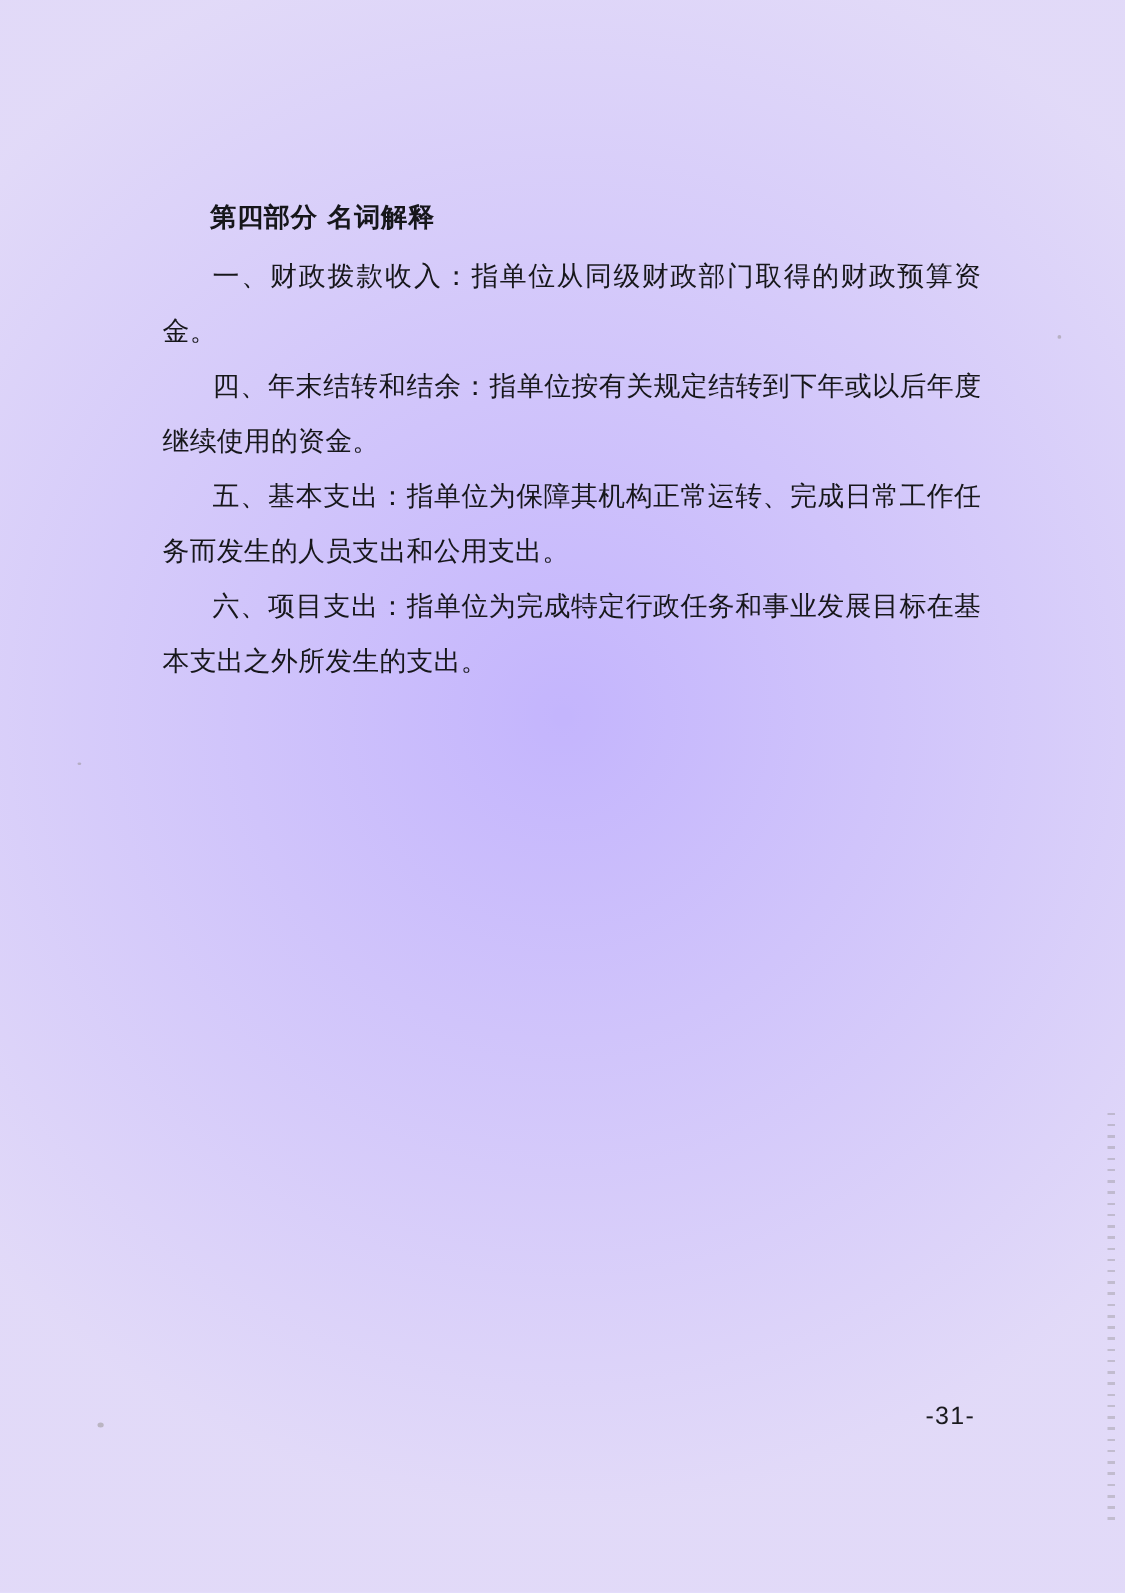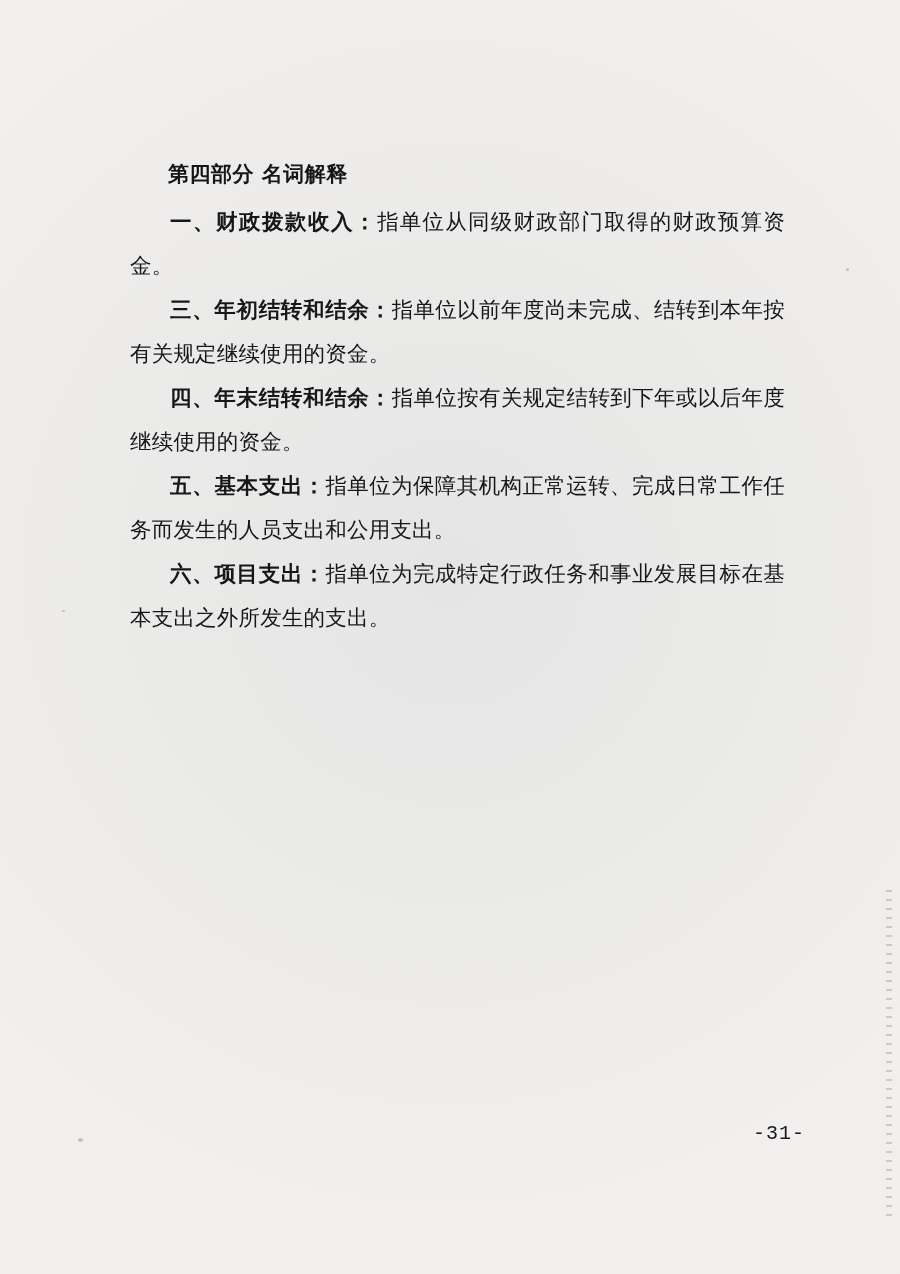--- a/index.html
+++ b/index.html
@@ -10,21 +10,21 @@
   body {
     width: 900px;
     height: 1274px;
     position: relative;
     font-family: "DejaVu Serif", "Liberation Serif", serif;
     overflow: hidden;
   }
   .page {
     position: absolute;
     inset: 0;
-    background: #e5e5e5;
+    background: #c4b5fd;
   }
   
   .scan-tint {
     position: absolute;
     inset: 0;
     background:
       radial-gradient(ellipse 70% 50% at 50% 45%, rgba(255,255,255,0) 0%, rgba(250,248,244,0.55) 100%);
     pointer-events: none;
   }
   .edge-marks {
@@ -66,51 +66,50 @@
     font-size: 21.5px;
     line-height: 44px;
     color: #17171b;
     text-indent: 40px;
     margin: 0;
     text-align: justify;
     text-justify: inter-character;
     letter-spacing: 0.2px;
   }
   .term {
-    font-weight: bold;
+    font-weight: normal;
     font-family: "DejaVu Sans", "Liberation Sans", sans-serif;
     letter-spacing: 0.5px;
   }
   .page-number {
     position: absolute;
-    right: 95px;
+    right: 120px;
     top: 1122px;
     font-size: 20px;
     color: #1a1a1e;
-    font-family: Liberation Mono, monospace;
+    font-family: Liberation Sans, sans-serif;
     letter-spacing: 1px;
   }
 </style>
 </head>
 <body>
 
 <div class="page">
   <div class="scan-tint"></div>
   <div class="edge-marks"></div>
   <div class="speck" style="left:78px; top:1138px; width:5px; height:4px;"></div>
   <div class="speck" style="left:846px; top:268px; width:3px; height:3px;"></div>
   <div class="speck" style="left:62px; top:610px; width:3px; height:2px;"></div>
 
   <div class="content">
     <h1 class="doc-heading">第四部分  名词解释</h1>
 
     <p class="para"><span class="term">一、财政拨款收入：</span><span>指单位从同级财政部门取得的财政预算资金。</span></p>
 
 
-    <p class="para"><span class="term">三、年初结转和结余：</span><span>指单位以前年度尚未完成、结转到本年按有关规定继续使用的资金。</span></p>
 
     <p class="para"><span class="term">四、年末结转和结余：</span><span>指单位按有关规定结转到下年或以后年度继续使用的资金。</span></p>
 
     <p class="para"><span class="term">五、基本支出：</span><span>指单位为保障其机构正常运转、完成日常工作任务而发生的人员支出和公用支出。</span></p>
 
     <p class="para"><span class="term">六、项目支出：</span><span>指单位为完成特定行政任务和事业发展目标在基本支出之外所发生的支出。</span></p>
 
 
   </div>
 

